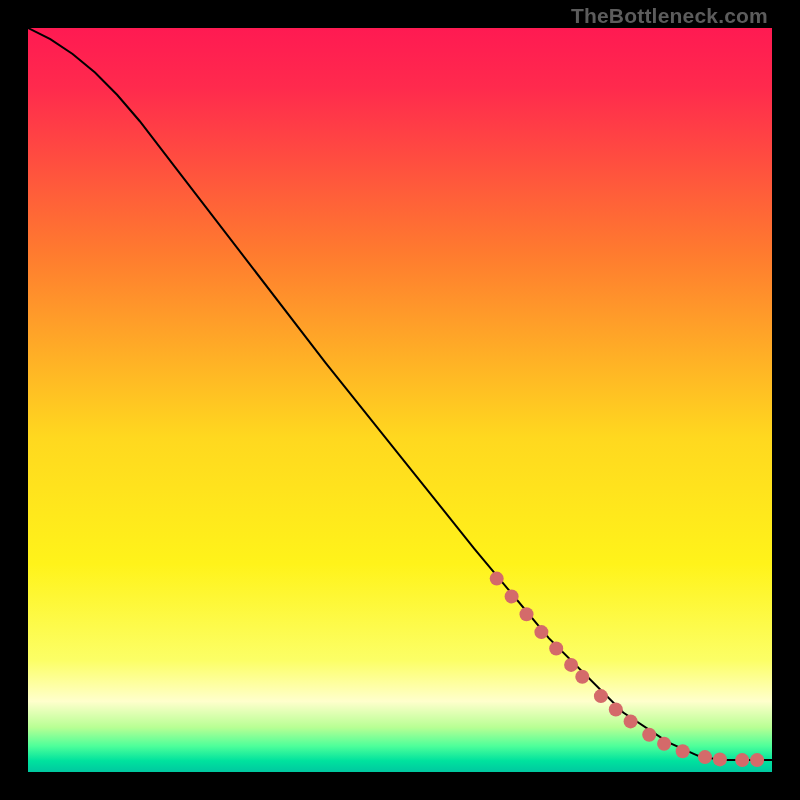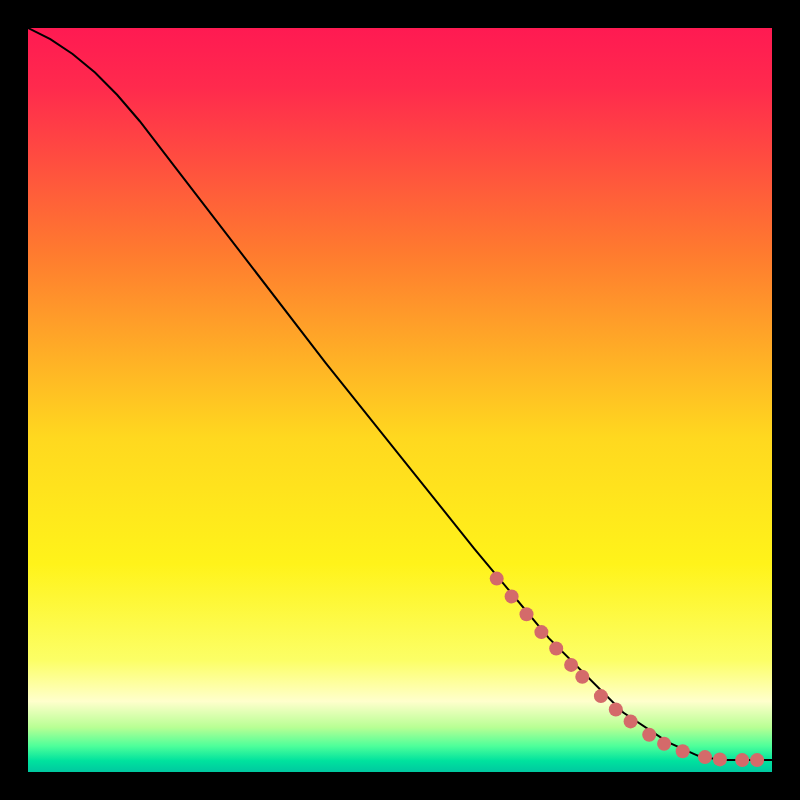--- a/index.html
+++ b/index.html
@@ -4,20 +4,21 @@
 <style>
   html,body{margin:0;padding:0;width:800px;height:800px;background:#000;overflow:hidden}
   .frame{position:absolute;left:0;top:0;width:800px;height:800px;background:#000}
   .plot{position:absolute;left:28px;top:28px;width:744px;height:744px}
   .watermark{position:absolute;top:4px;right:32px;font:700 21px Arial,Helvetica,sans-serif;color:#5c5c5c;letter-spacing:.2px}
   svg{display:block}
 </style>
 </head>
 <body>
 <div class="frame">
+  <div class="watermark">TheBottleneck.com</div>
   <div class="plot">
     <svg id="svg" width="744" height="744" viewBox="0 0 744 744">
         <defs>
           <linearGradient id="bg" x1="0" y1="0" x2="0" y2="1">
             <stop offset="0%" stop-color="#ff1a52"></stop>
             <stop offset="8%" stop-color="#ff2a4d"></stop>
             <stop offset="30%" stop-color="#ff7a2f"></stop>
             <stop offset="55.00000000000001%" stop-color="#ffd81f"></stop>
             <stop offset="72%" stop-color="#fff31a"></stop>
             <stop offset="85%" stop-color="#fcff66"></stop>

